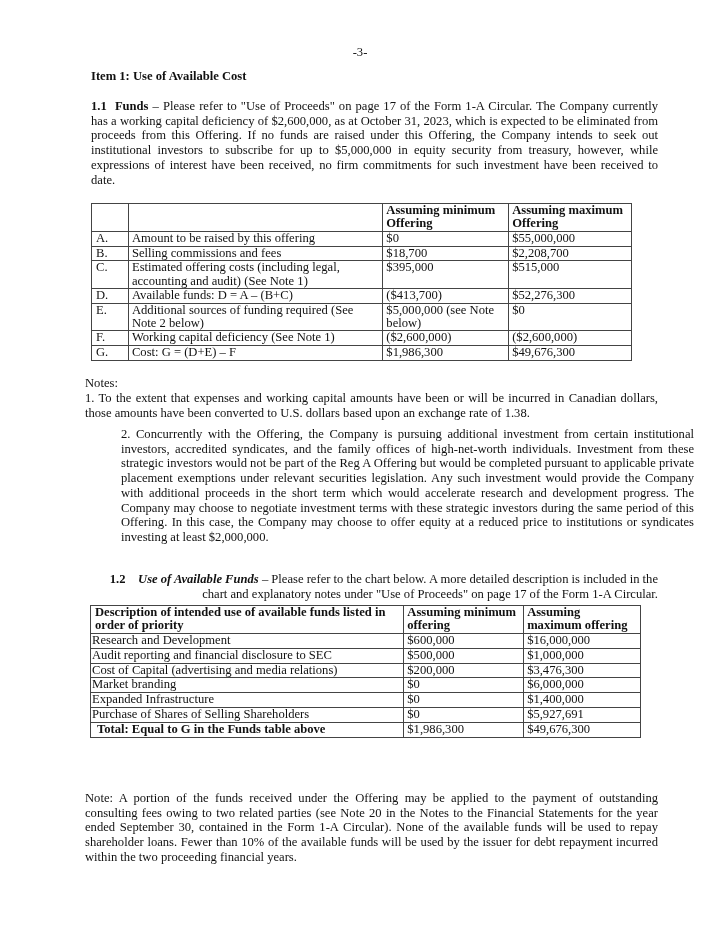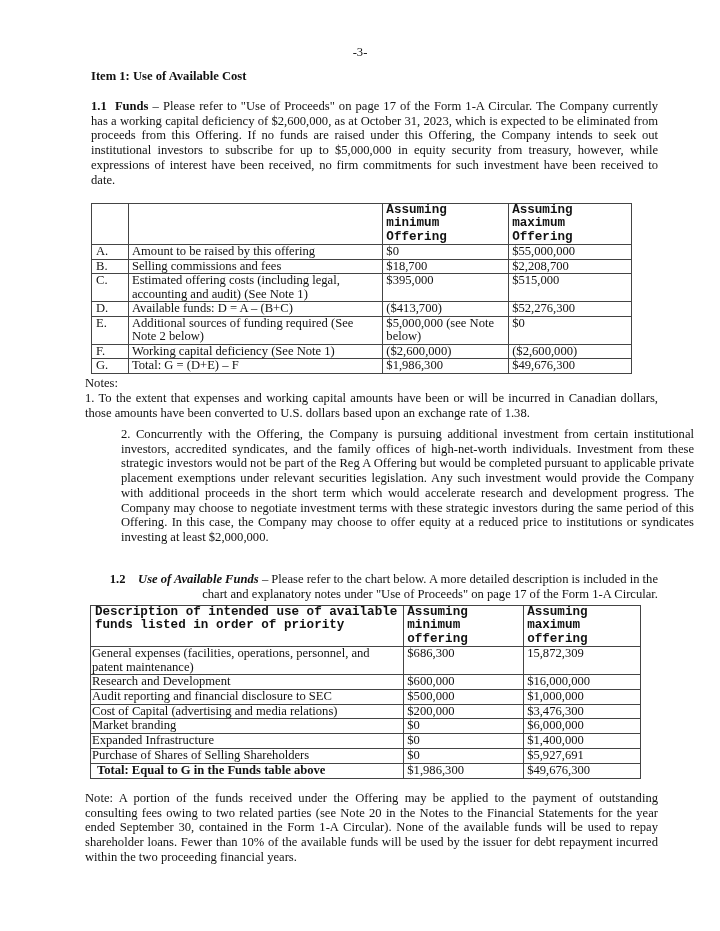--- a/index.html
+++ b/index.html
@@ -11,21 +11,21 @@
   .p11 { top: 99px; }
   .notes-label { position: absolute; top: 376px; left: 85px; }
   .n1 { top: 391px; left: 85px; width: 573px; }
   .n2 { top: 427px; left: 85px; width: 573px; margin-left: 36px; }
   .p12 { top: 572px; left: 85px; width: 573px; text-align: right; }
   .fnote { top: 791px; left: 85px; width: 573px; }
   b.bi { font-weight: bold; font-style: italic; }
 
   table { position: absolute; border-collapse: collapse; font-size: 12.6px; line-height: 13.4px; }
   td, th { border: 1px solid #444; padding: 0 3px; vertical-align: top; text-align: left; }
-  th { font-weight: bold; font-family: Liberation Mono, monospace; }
+  th { font-weight: bold; }
 
   #funds-table { top: 203px; left: 91px; width: 541px; }
   #funds-table col.c1 { width: 37px; }
   #funds-table col.c2 { width: 255px; }
   #funds-table col.c3 { width: 126px; }
   #funds-table col.c4 { width: 123px; }
   #funds-table tr.hdr td, #funds-table tr.hdr th { height: 27px; }
   #funds-table td { height: 13.6px; }
   #funds-table td.lbl { padding-left: 4px; }
 
@@ -96,21 +96,21 @@
         <td>$0</td>
       </tr>
       <tr>
         <td class="lbl">F.</td>
         <td>Working capital deficiency (See Note 1)</td>
         <td>($2,600,000)</td>
         <td>($2,600,000)</td>
       </tr>
       <tr>
         <td class="lbl">G.</td>
-        <td>Total: G = (D+E) – F</td>
+        <td>Cost: G = (D+E) – F</td>
         <td>$1,986,300</td>
         <td>$49,676,300</td>
       </tr>
     </tbody>
 </table>
 
 <div class="para notes-label">Notes:</div>
 <div class="para n1">1.  To the extent that expenses and working capital amounts have been or will be incurred in Canadian dollars, those amounts have been converted to U.S. dollars based upon an exchange rate of 1.38.</div>
 <div class="para n2">2.  Concurrently with the Offering, the Company is pursuing additional investment from certain institutional investors, accredited syndicates, and the family offices of high-net-worth individuals. Investment from these strategic investors would not be part of the Reg A Offering but would be completed pursuant to applicable private placement exemptions under relevant securities legislation.  Any such investment would provide the Company with additional proceeds in the short term which would accelerate research and development progress.  The Company may choose to negotiate investment terms with these strategic investors during the same period of this Offering. In this case, the Company may choose to offer equity at a reduced price to institutions or syndicates investing at least $2,000,000.</div>
 
@@ -123,25 +123,20 @@
       <col class="u3">
     </colgroup>
   <tbody>
       <tr>
     <th class="desc">Description of intended use of available funds listed in order of priority</th>
     <th>Assuming minimum offering</th>
     <th>Assuming maximum offering</th>
   </tr>
   </tbody>
     <tbody id="use-body">
-      <tr>
-        <td>General expenses (facilities, operations, personnel, and patent maintenance)</td>
-        <td class="val">$686,300</td>
-        <td class="val">15,872,309</td>
-      </tr>
       <tr>
         <td>Research and Development</td>
         <td class="val">$600,000</td>
         <td class="val">$16,000,000</td>
       </tr>
       <tr>
         <td>Audit reporting and financial disclosure to SEC</td>
         <td class="val">$500,000</td>
         <td class="val">$1,000,000</td>
       </tr>

